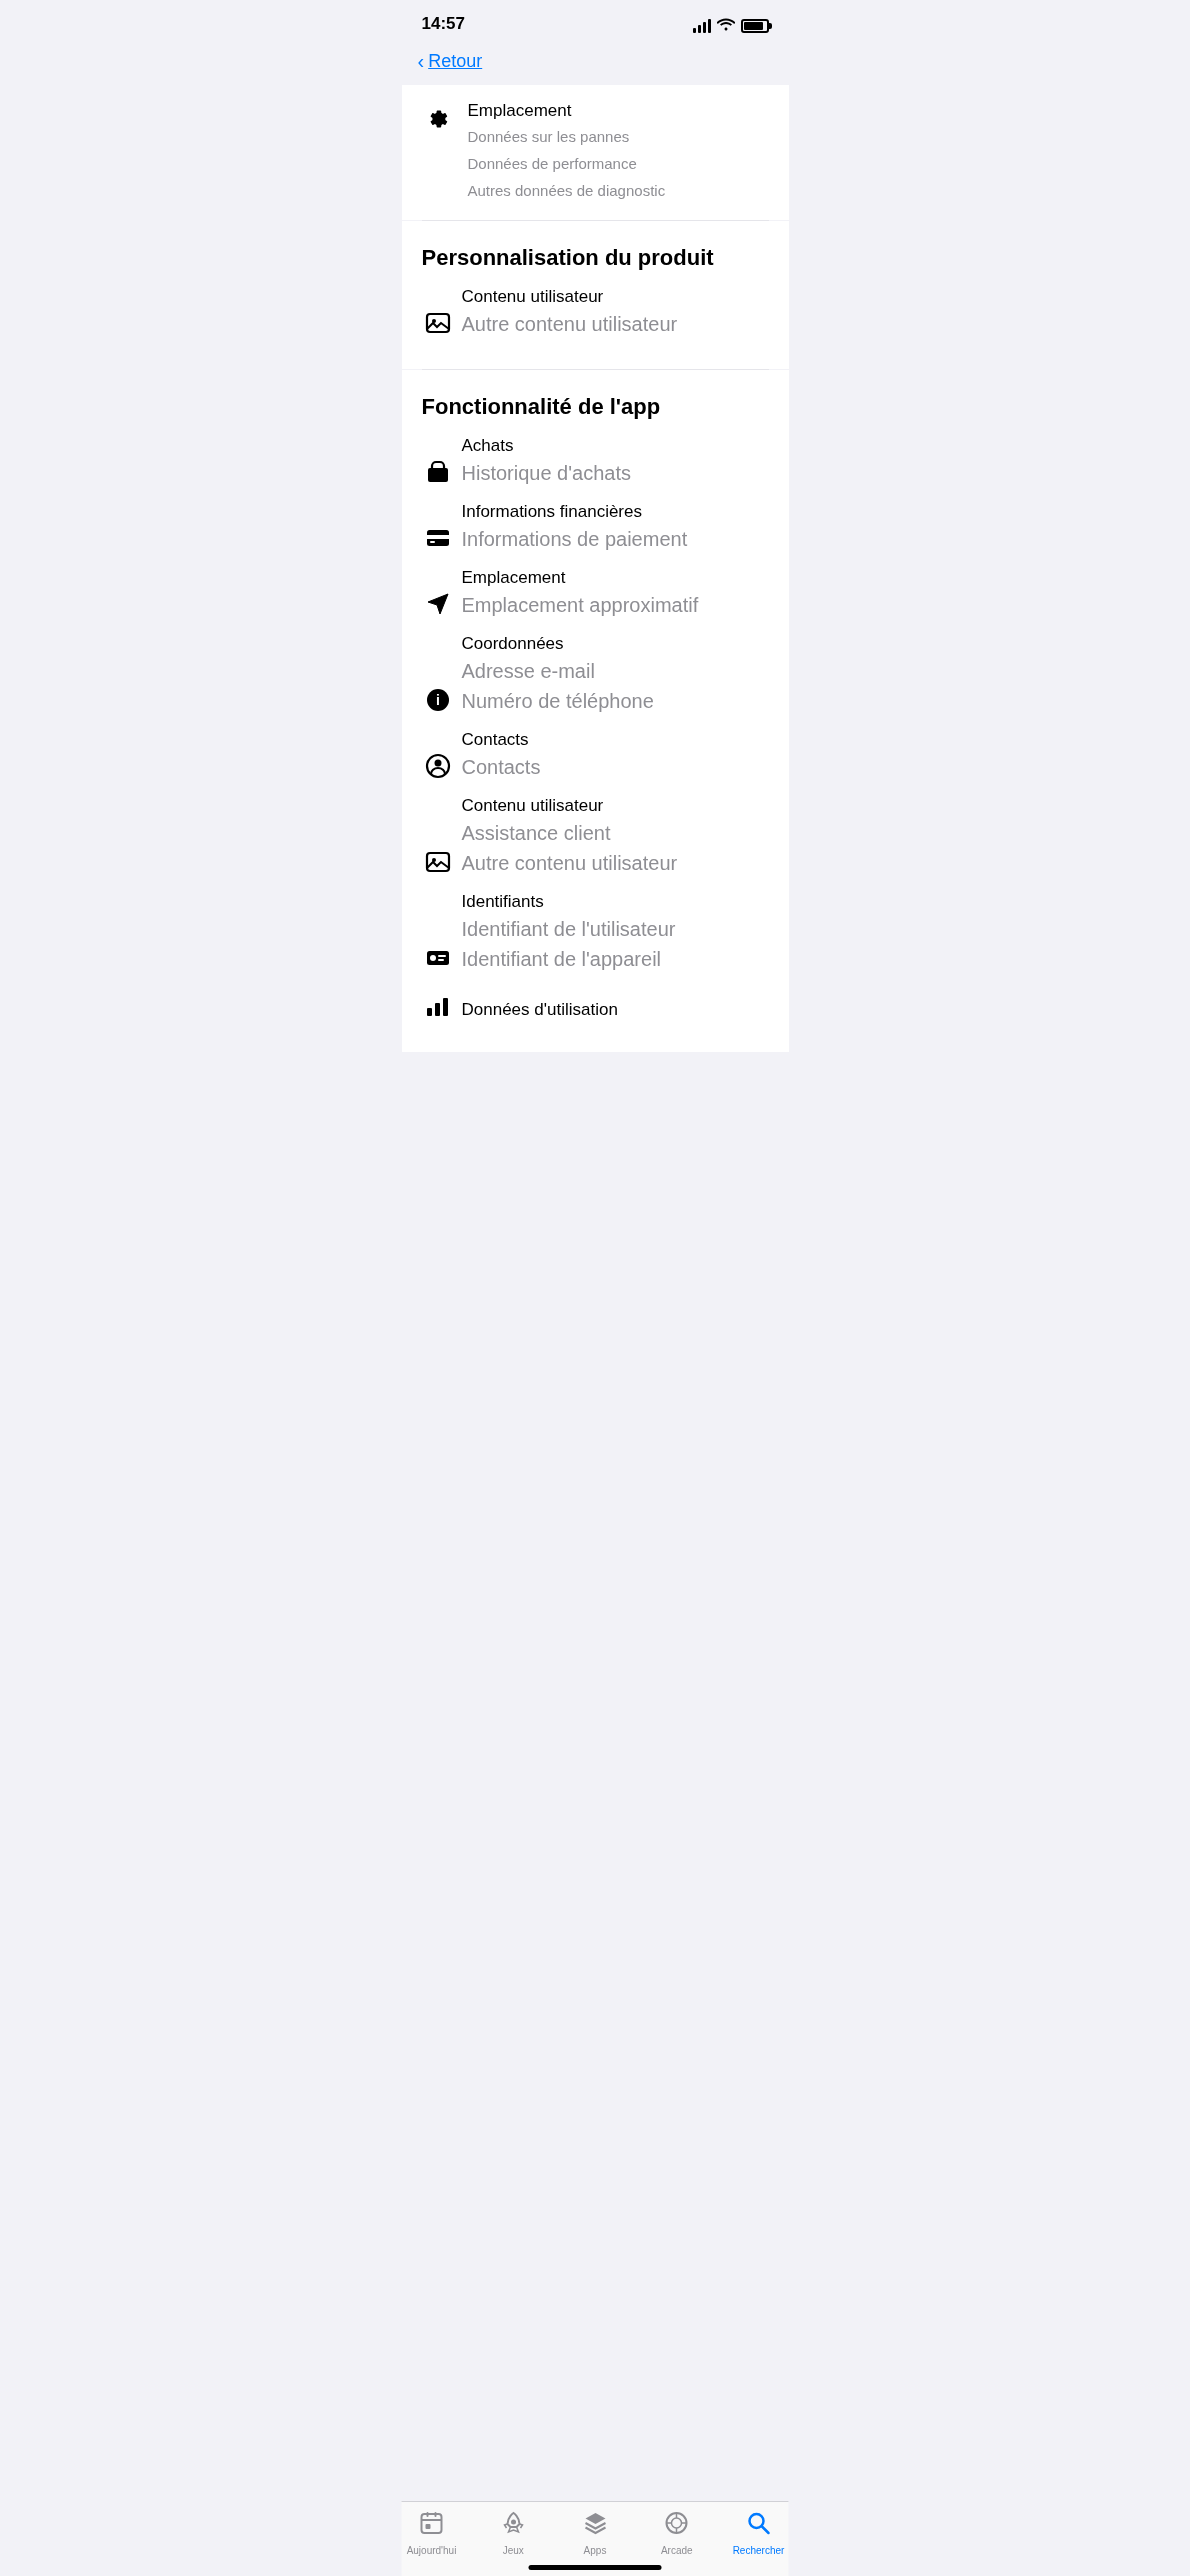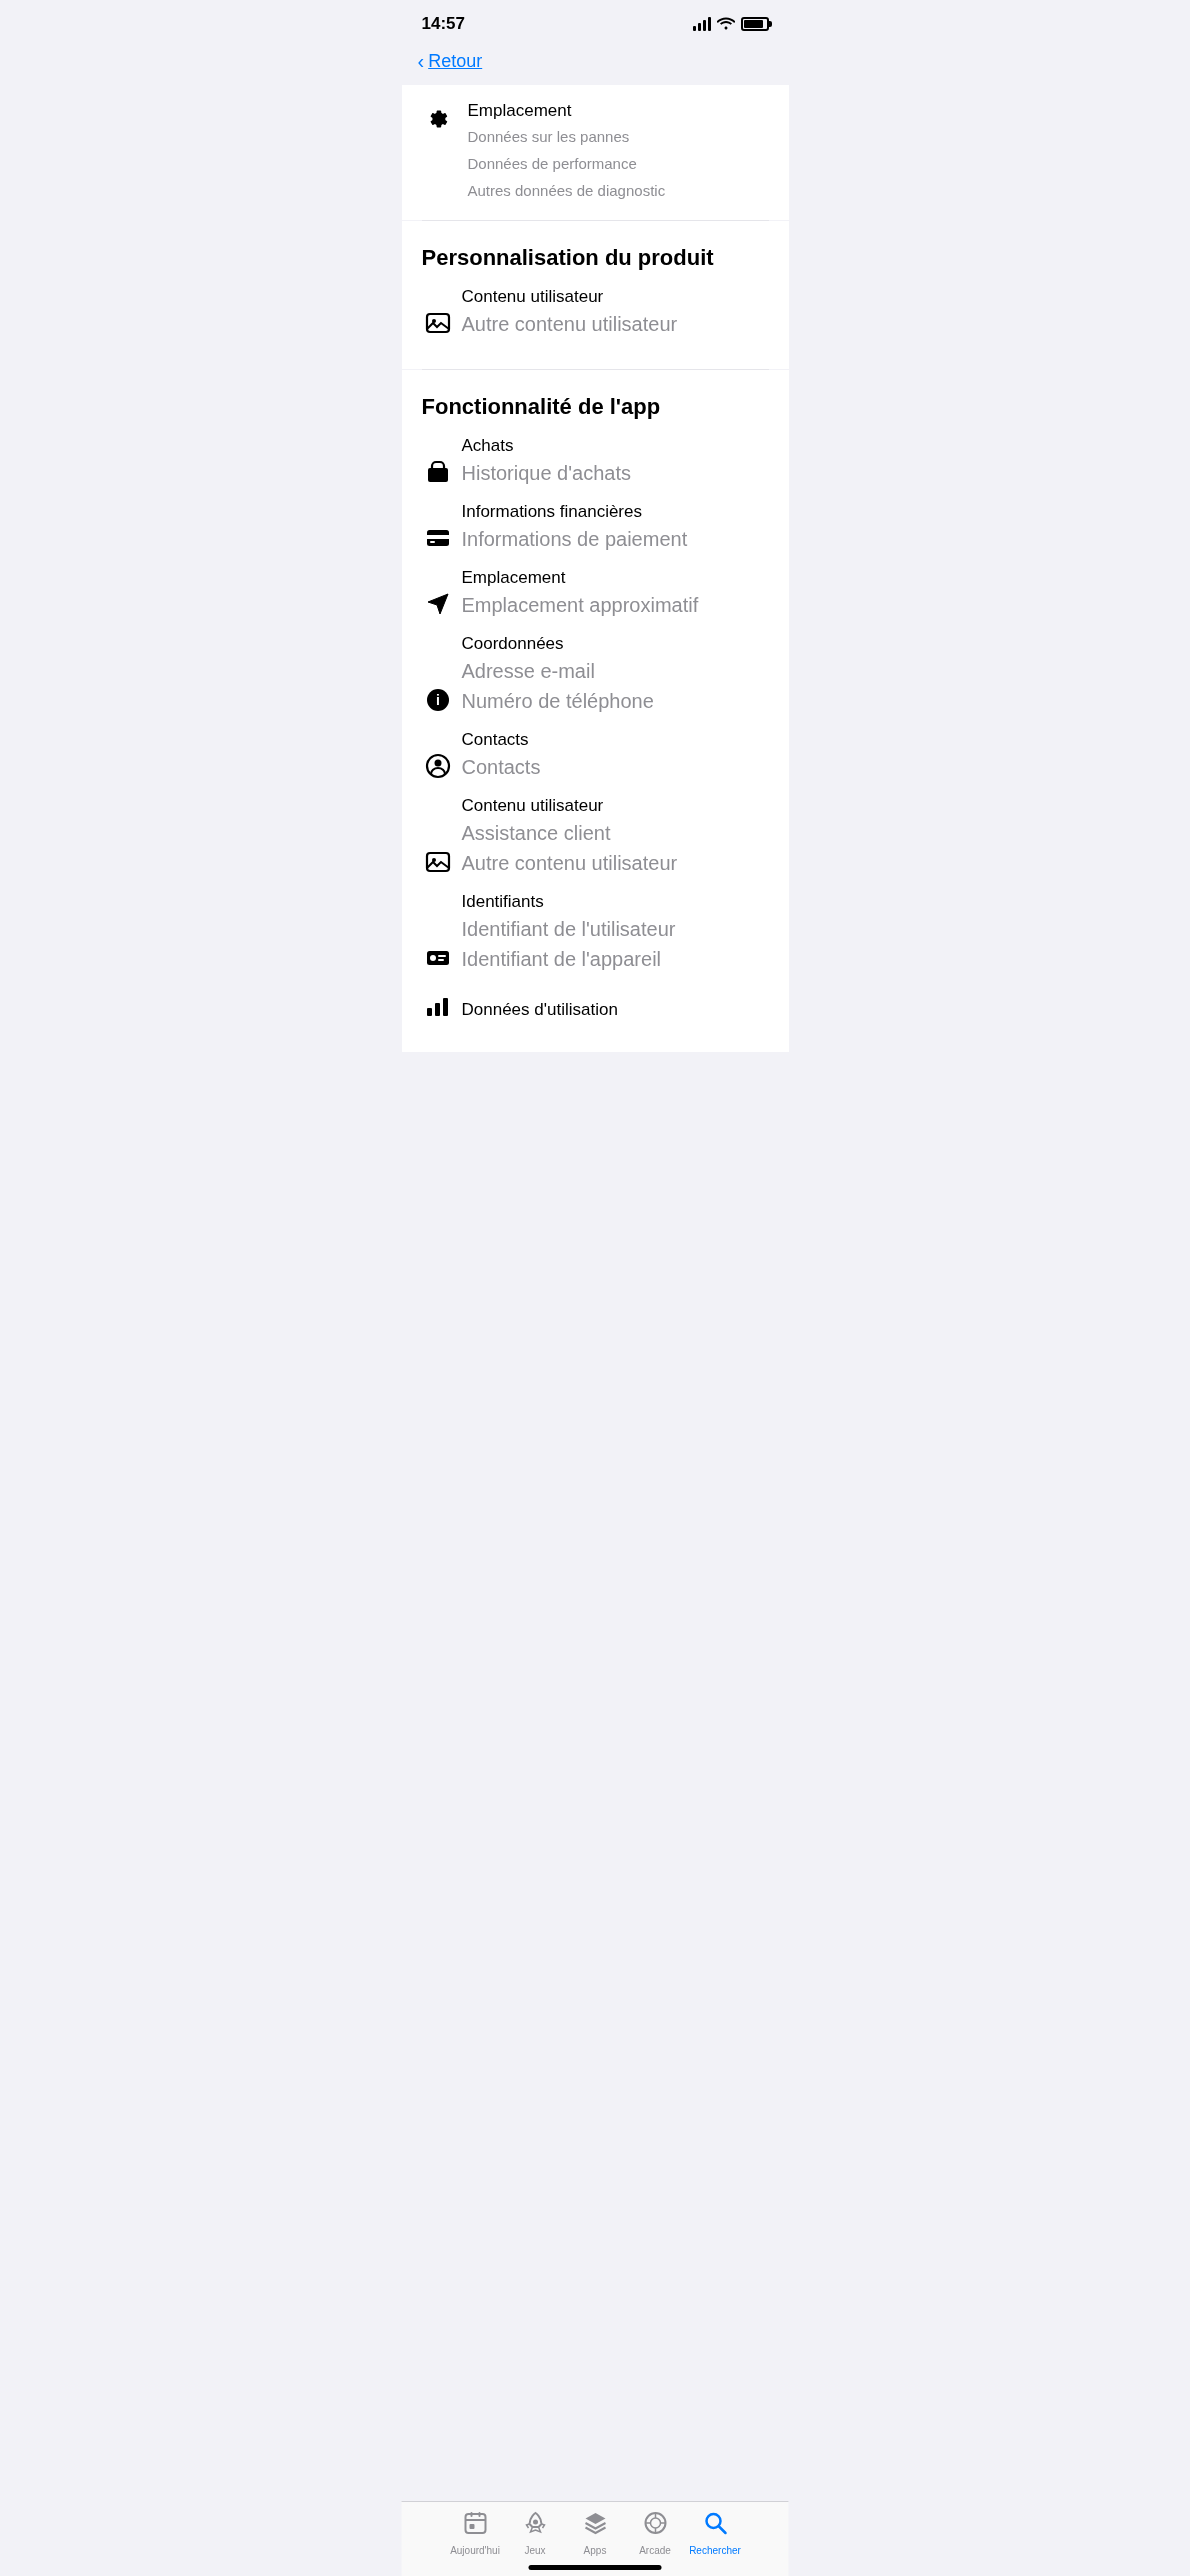--- a/index.html
+++ b/index.html
@@ -14,21 +14,21 @@
       background: #f2f2f7;
       width: 387px;
       margin: 0 auto;
       min-height: 837px;
       overflow-x: hidden;
     }
 
     .status-bar {
       display: flex;
       justify-content: space-between;
-      align-items: center;
+      align-items: flex-end;
       padding: 14px 20px 8px 20px;
       background: #f2f2f7;
     }
 
     .status-time {
       font-size: 17px;
       font-weight: 600;
       color: #000;
     }
 
@@ -189,21 +189,21 @@
     
     .tab-bar {
       position: fixed;
       bottom: 0;
       left: 50%;
       transform: translateX(-50%);
       width: 387px;
       background: rgba(249, 249, 249, 0.95);
       border-top: 1px solid #d1d1d6;
       display: flex;
-      justify-content: center;
+      justify-content: space-between;
       align-items: center;
       padding: 8px 0 20px 0;
     }
 
     .tab-item {
       display: flex;
       flex-direction: column;
       align-items: center;
       gap: 3px;
       cursor: pointer;

